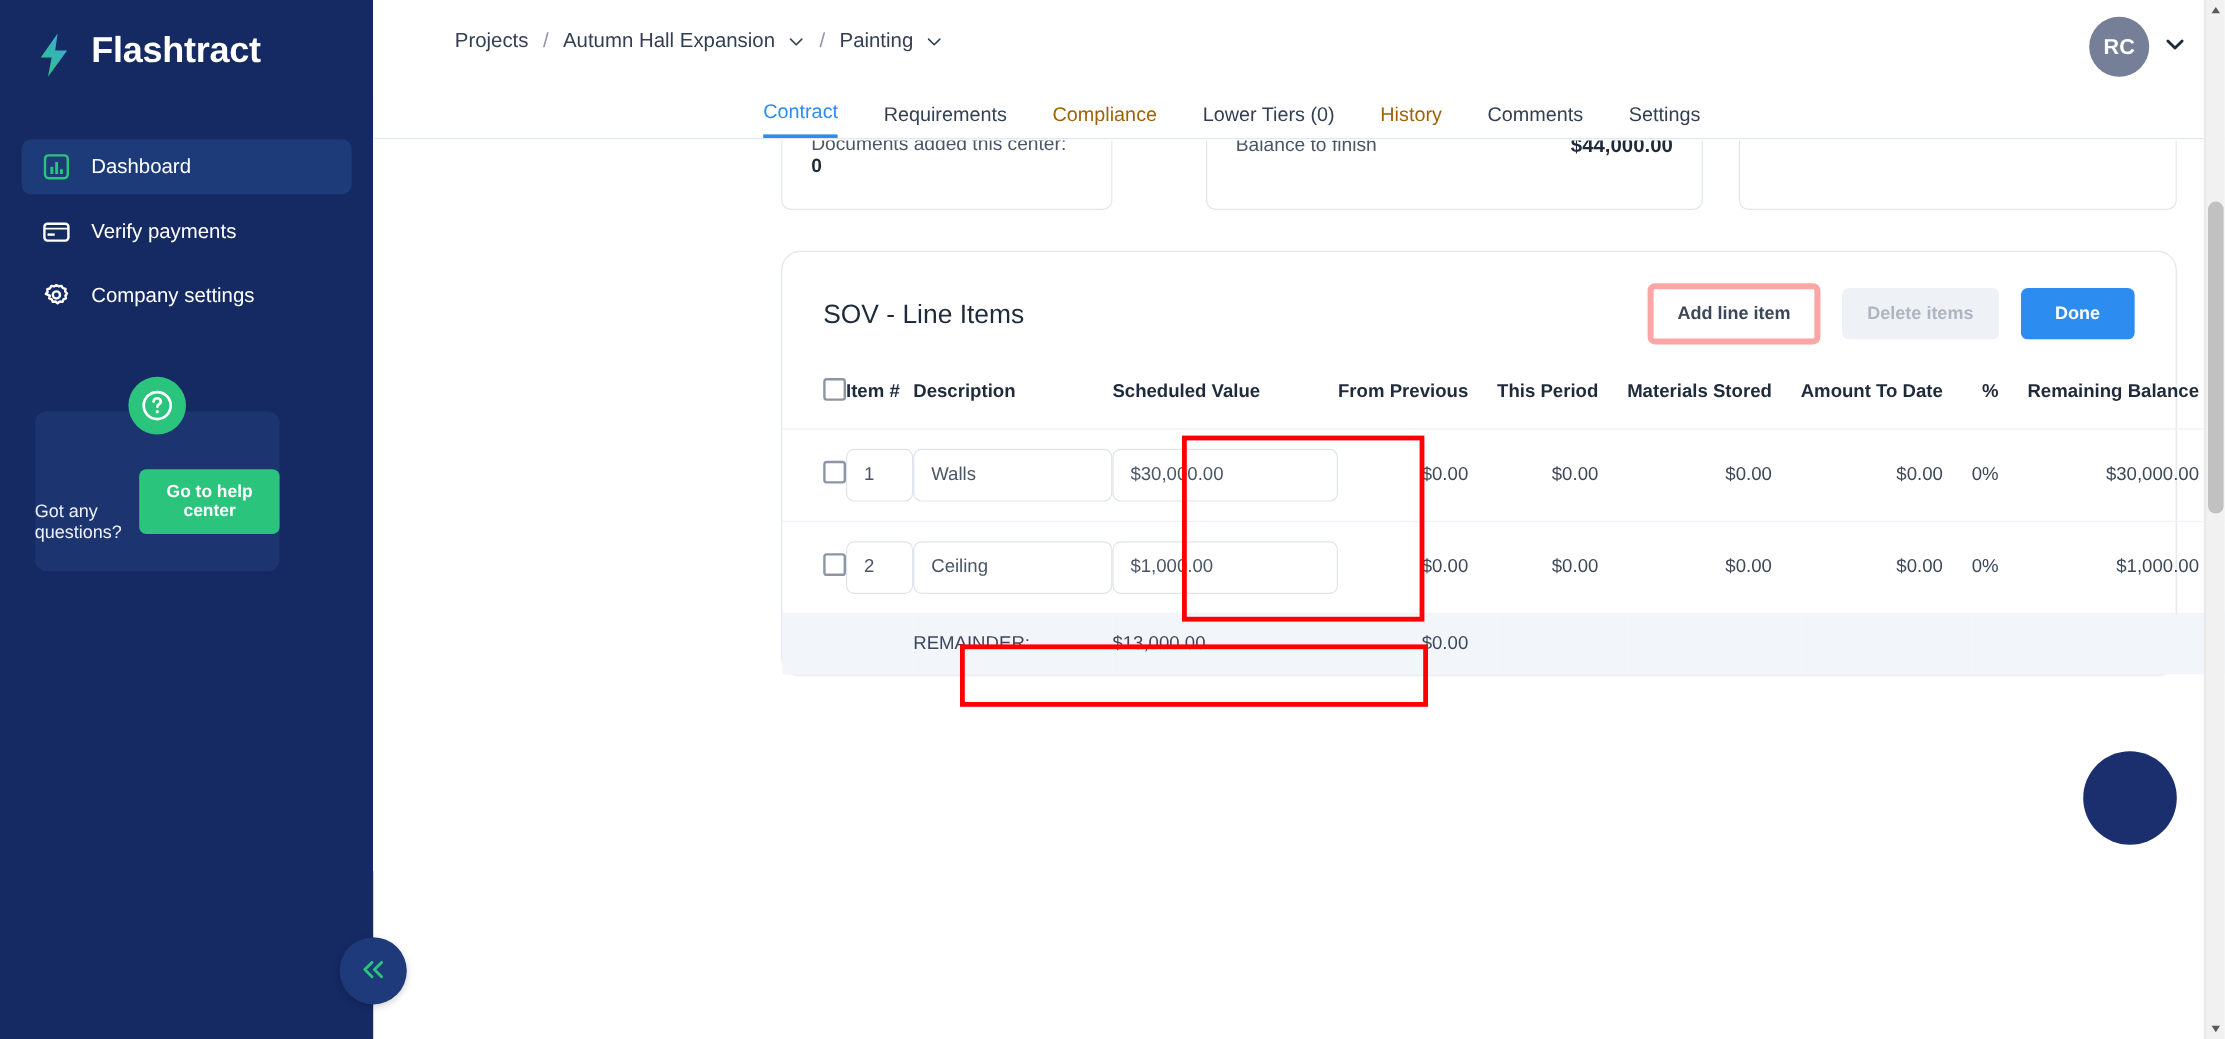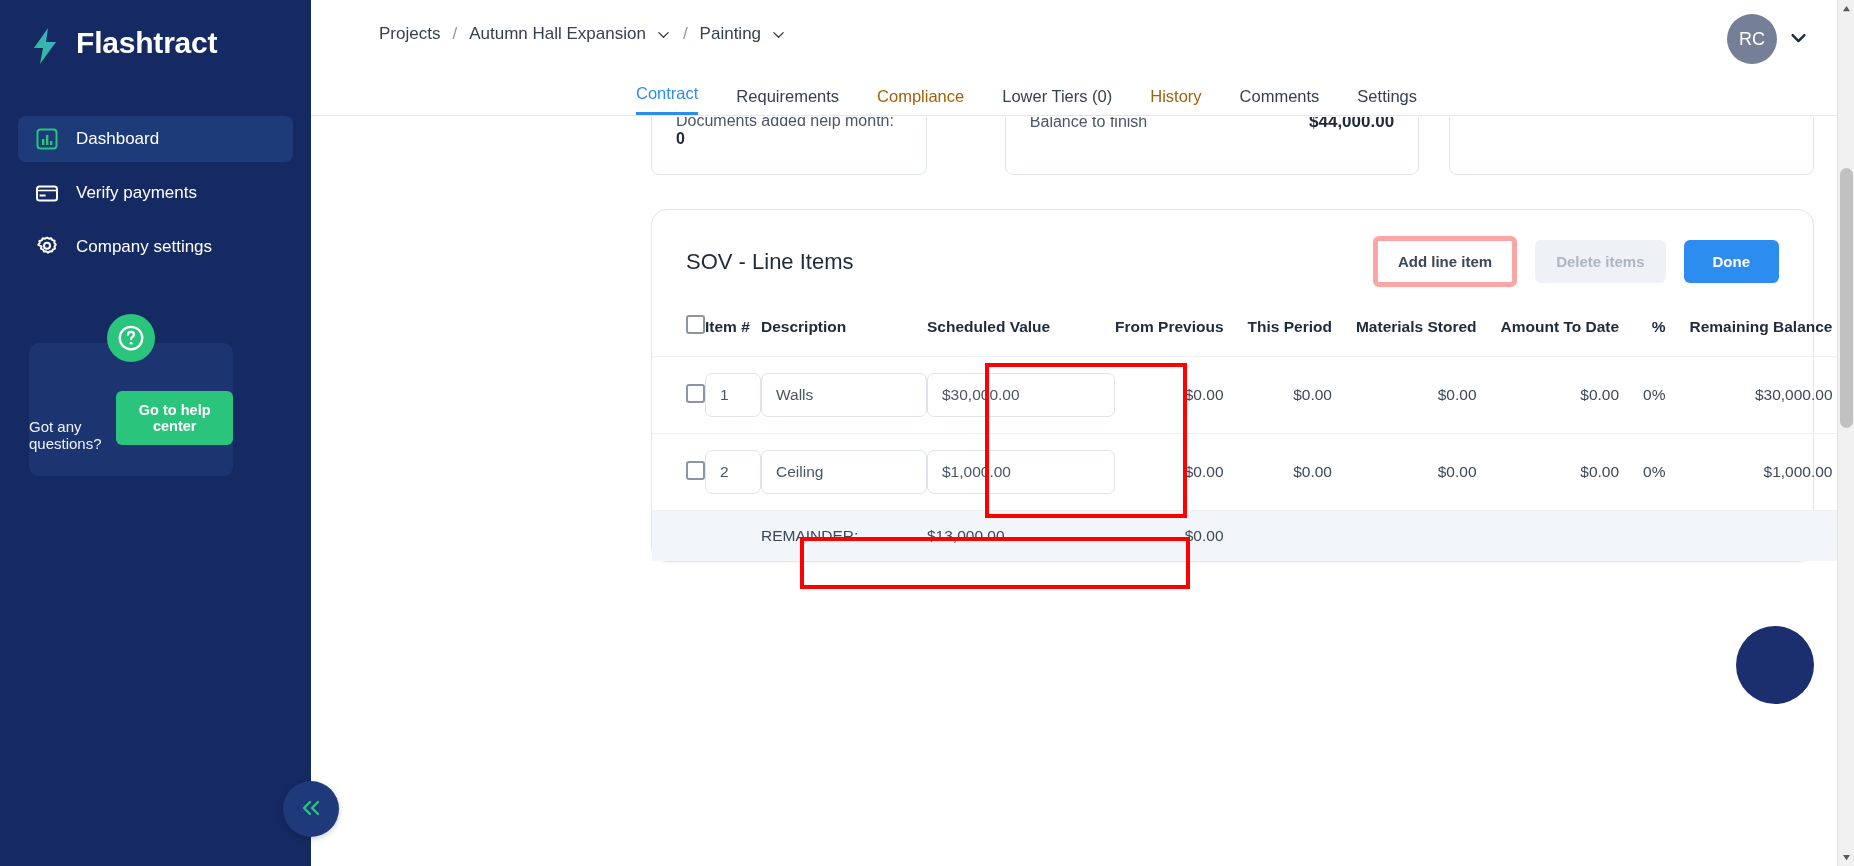--- a/index.html
+++ b/index.html
@@ -73,22 +73,22 @@
   .topbar { height: 80px; position: relative; background:#fff; }
   .breadcrumb {
     display: flex; align-items: center;
     padding: 24px 0 0 68px; font-size: 17px; color: #333f52;
   }
   .crumb { cursor: pointer; white-space: nowrap; }
   .crumb-sep { margin: 0 12px; color: #8d95a5; }
   .caret { margin-left: 10px; display: inline-flex; }
 
   .avatar-wrap {
-    position: absolute; right: 46px; top: 14px;
-    display: flex; align-items: center; cursor: pointer;
+    position: absolute; right: 32px; top: 14px;
+    display: flex; align-items: center; cursor: pointer; font-weight: bold;
   }
   .avatar {
     width: 50px; height: 50px; border-radius: 50%;
     background: #767f98; color: #fff; font-size: 18px;
     display: flex; align-items: center; justify-content: center;
   }
   .avatar-caret { margin-left: 12px; }
 
   .tabs {
     display: flex; align-items: flex-end;
@@ -325,21 +325,21 @@
       <div class="tab">Comments</div>
       <div class="tab">Settings</div>
     </div>
 
     <div class="content">
 
       <div class="top-cards">
         <div class="tcard c1">
           <div class="tcard-inner">
             <span class="tcard-label">
-              <span>Documents added help month:</span>
+              <span>Documents added this center:</span>
               <b>0</b>
             </span>
           </div>
         </div>
         <div class="tcard c2">
 
           <div class="tcard-inner">
             <span class="tcard-label">Balance to finish</span>
             <span class="tcard-val">$44,000.00</span>
           </div>

